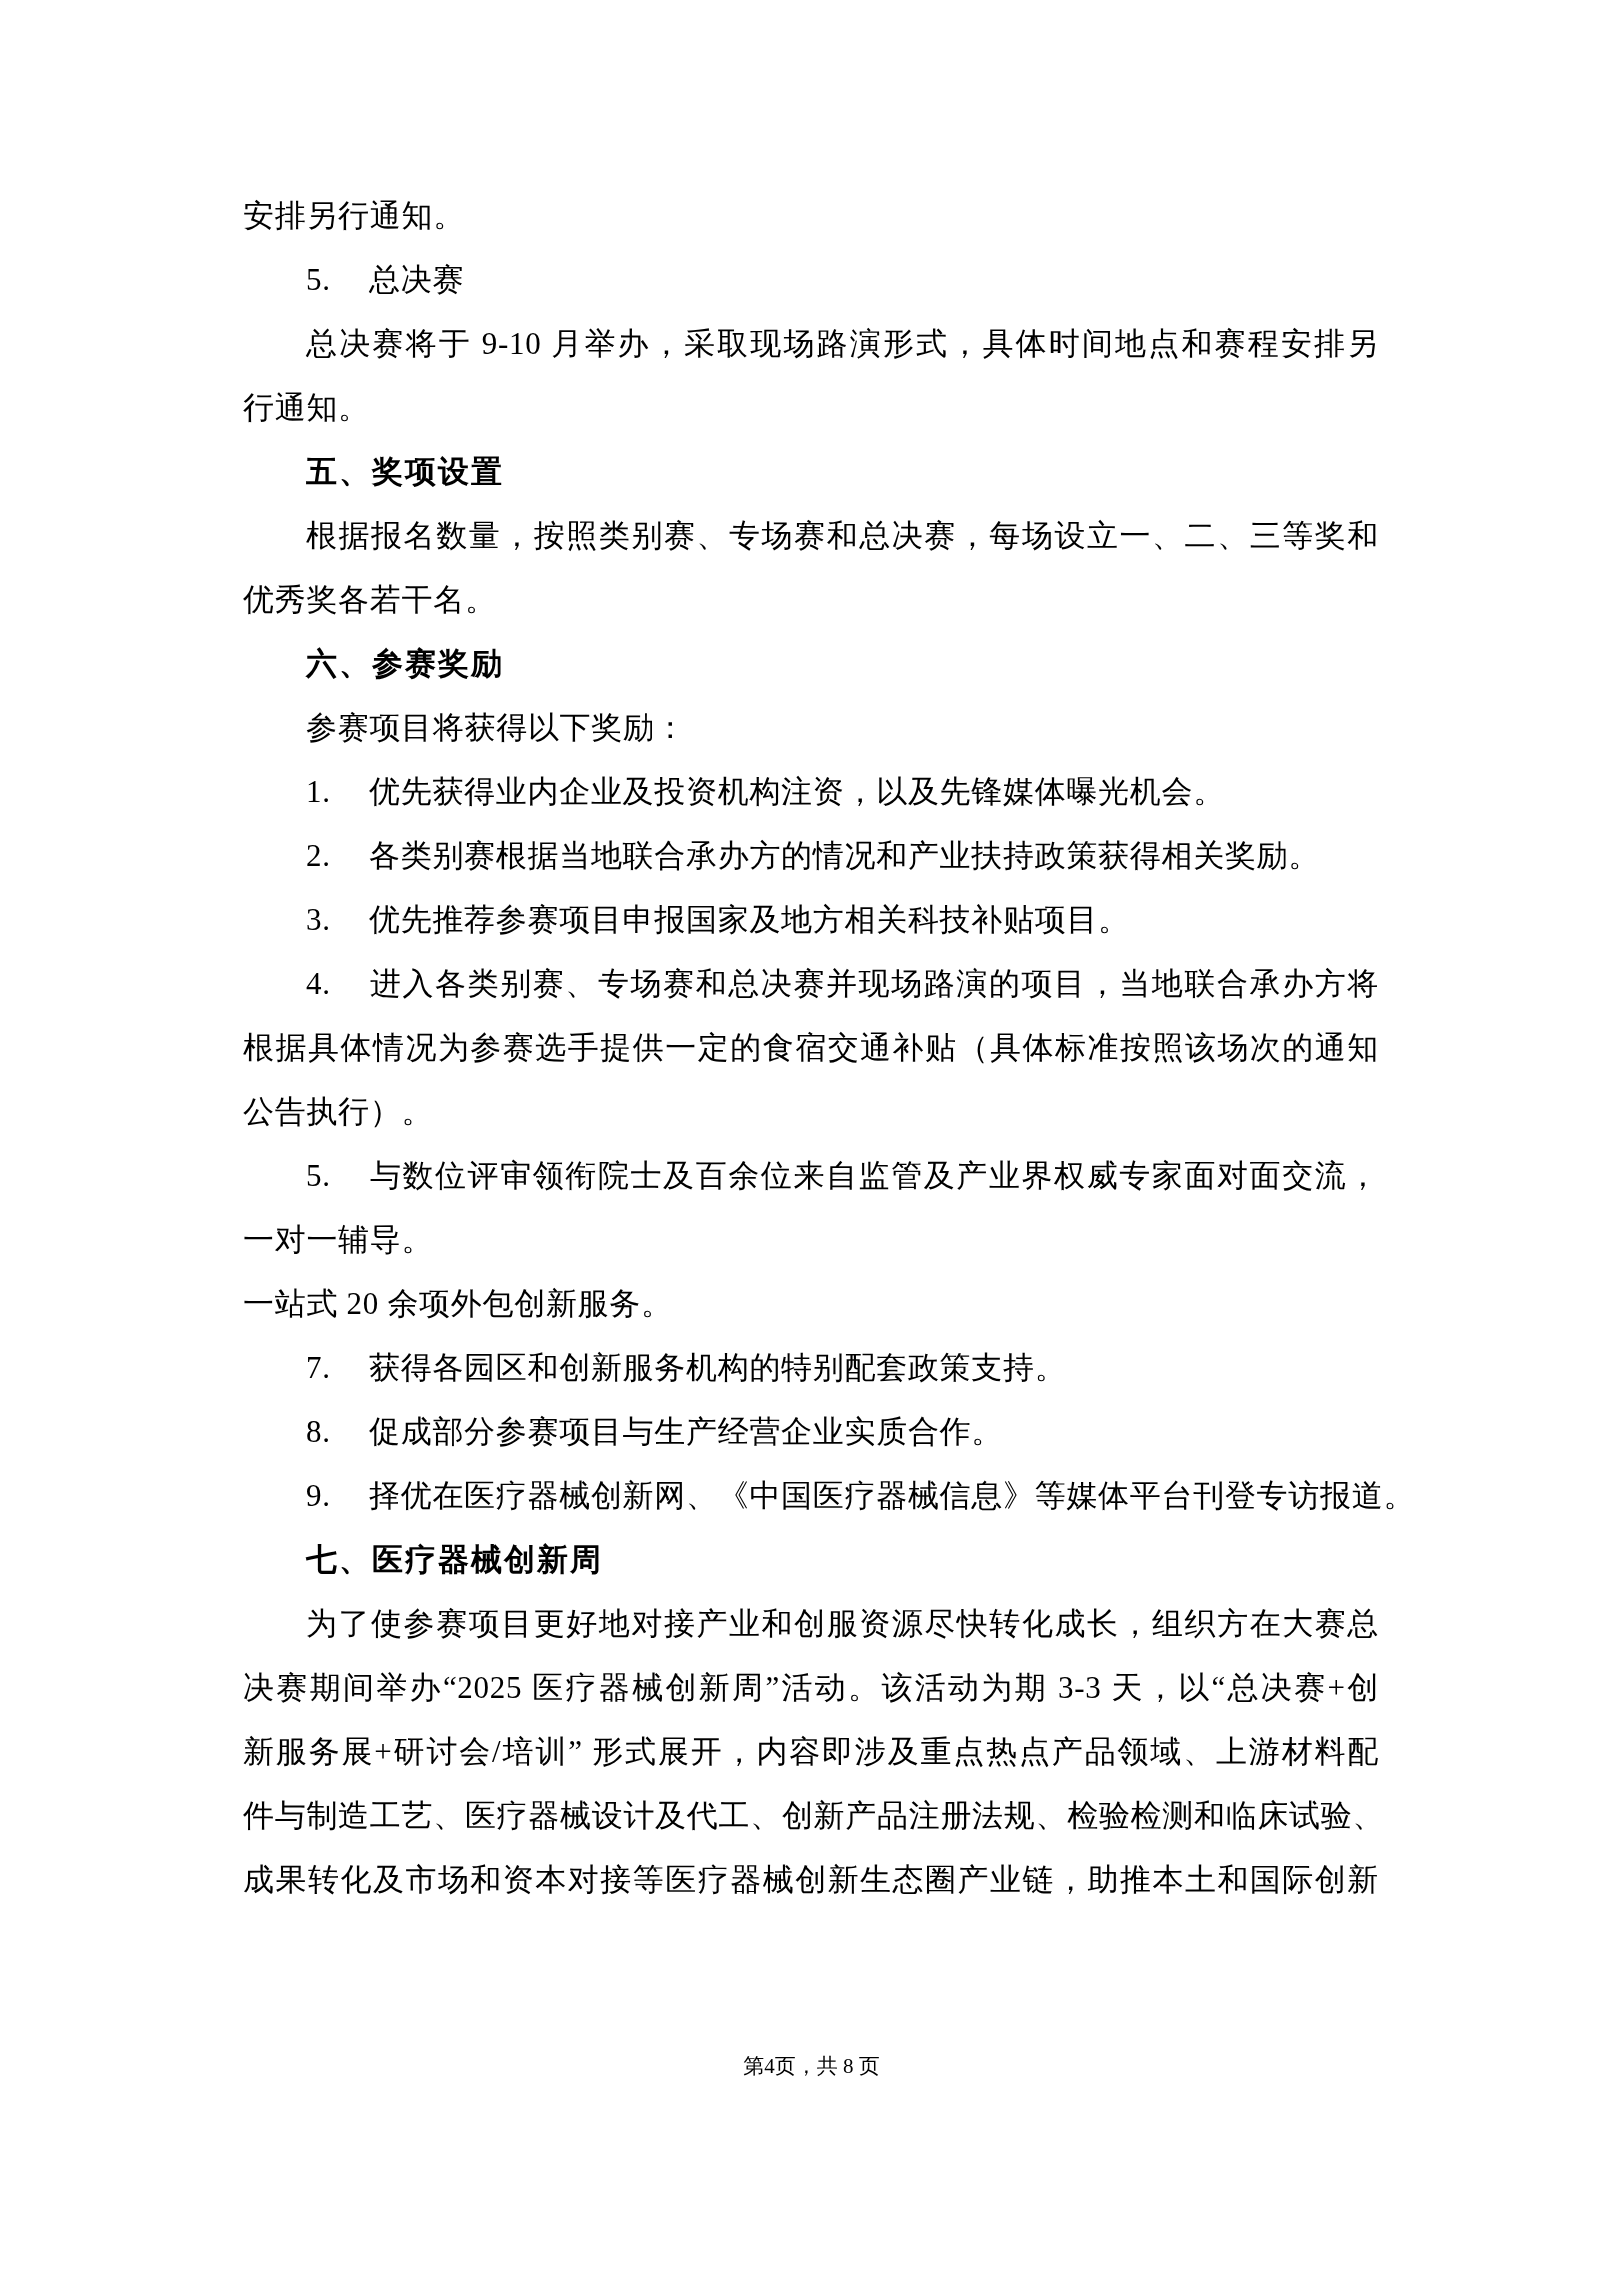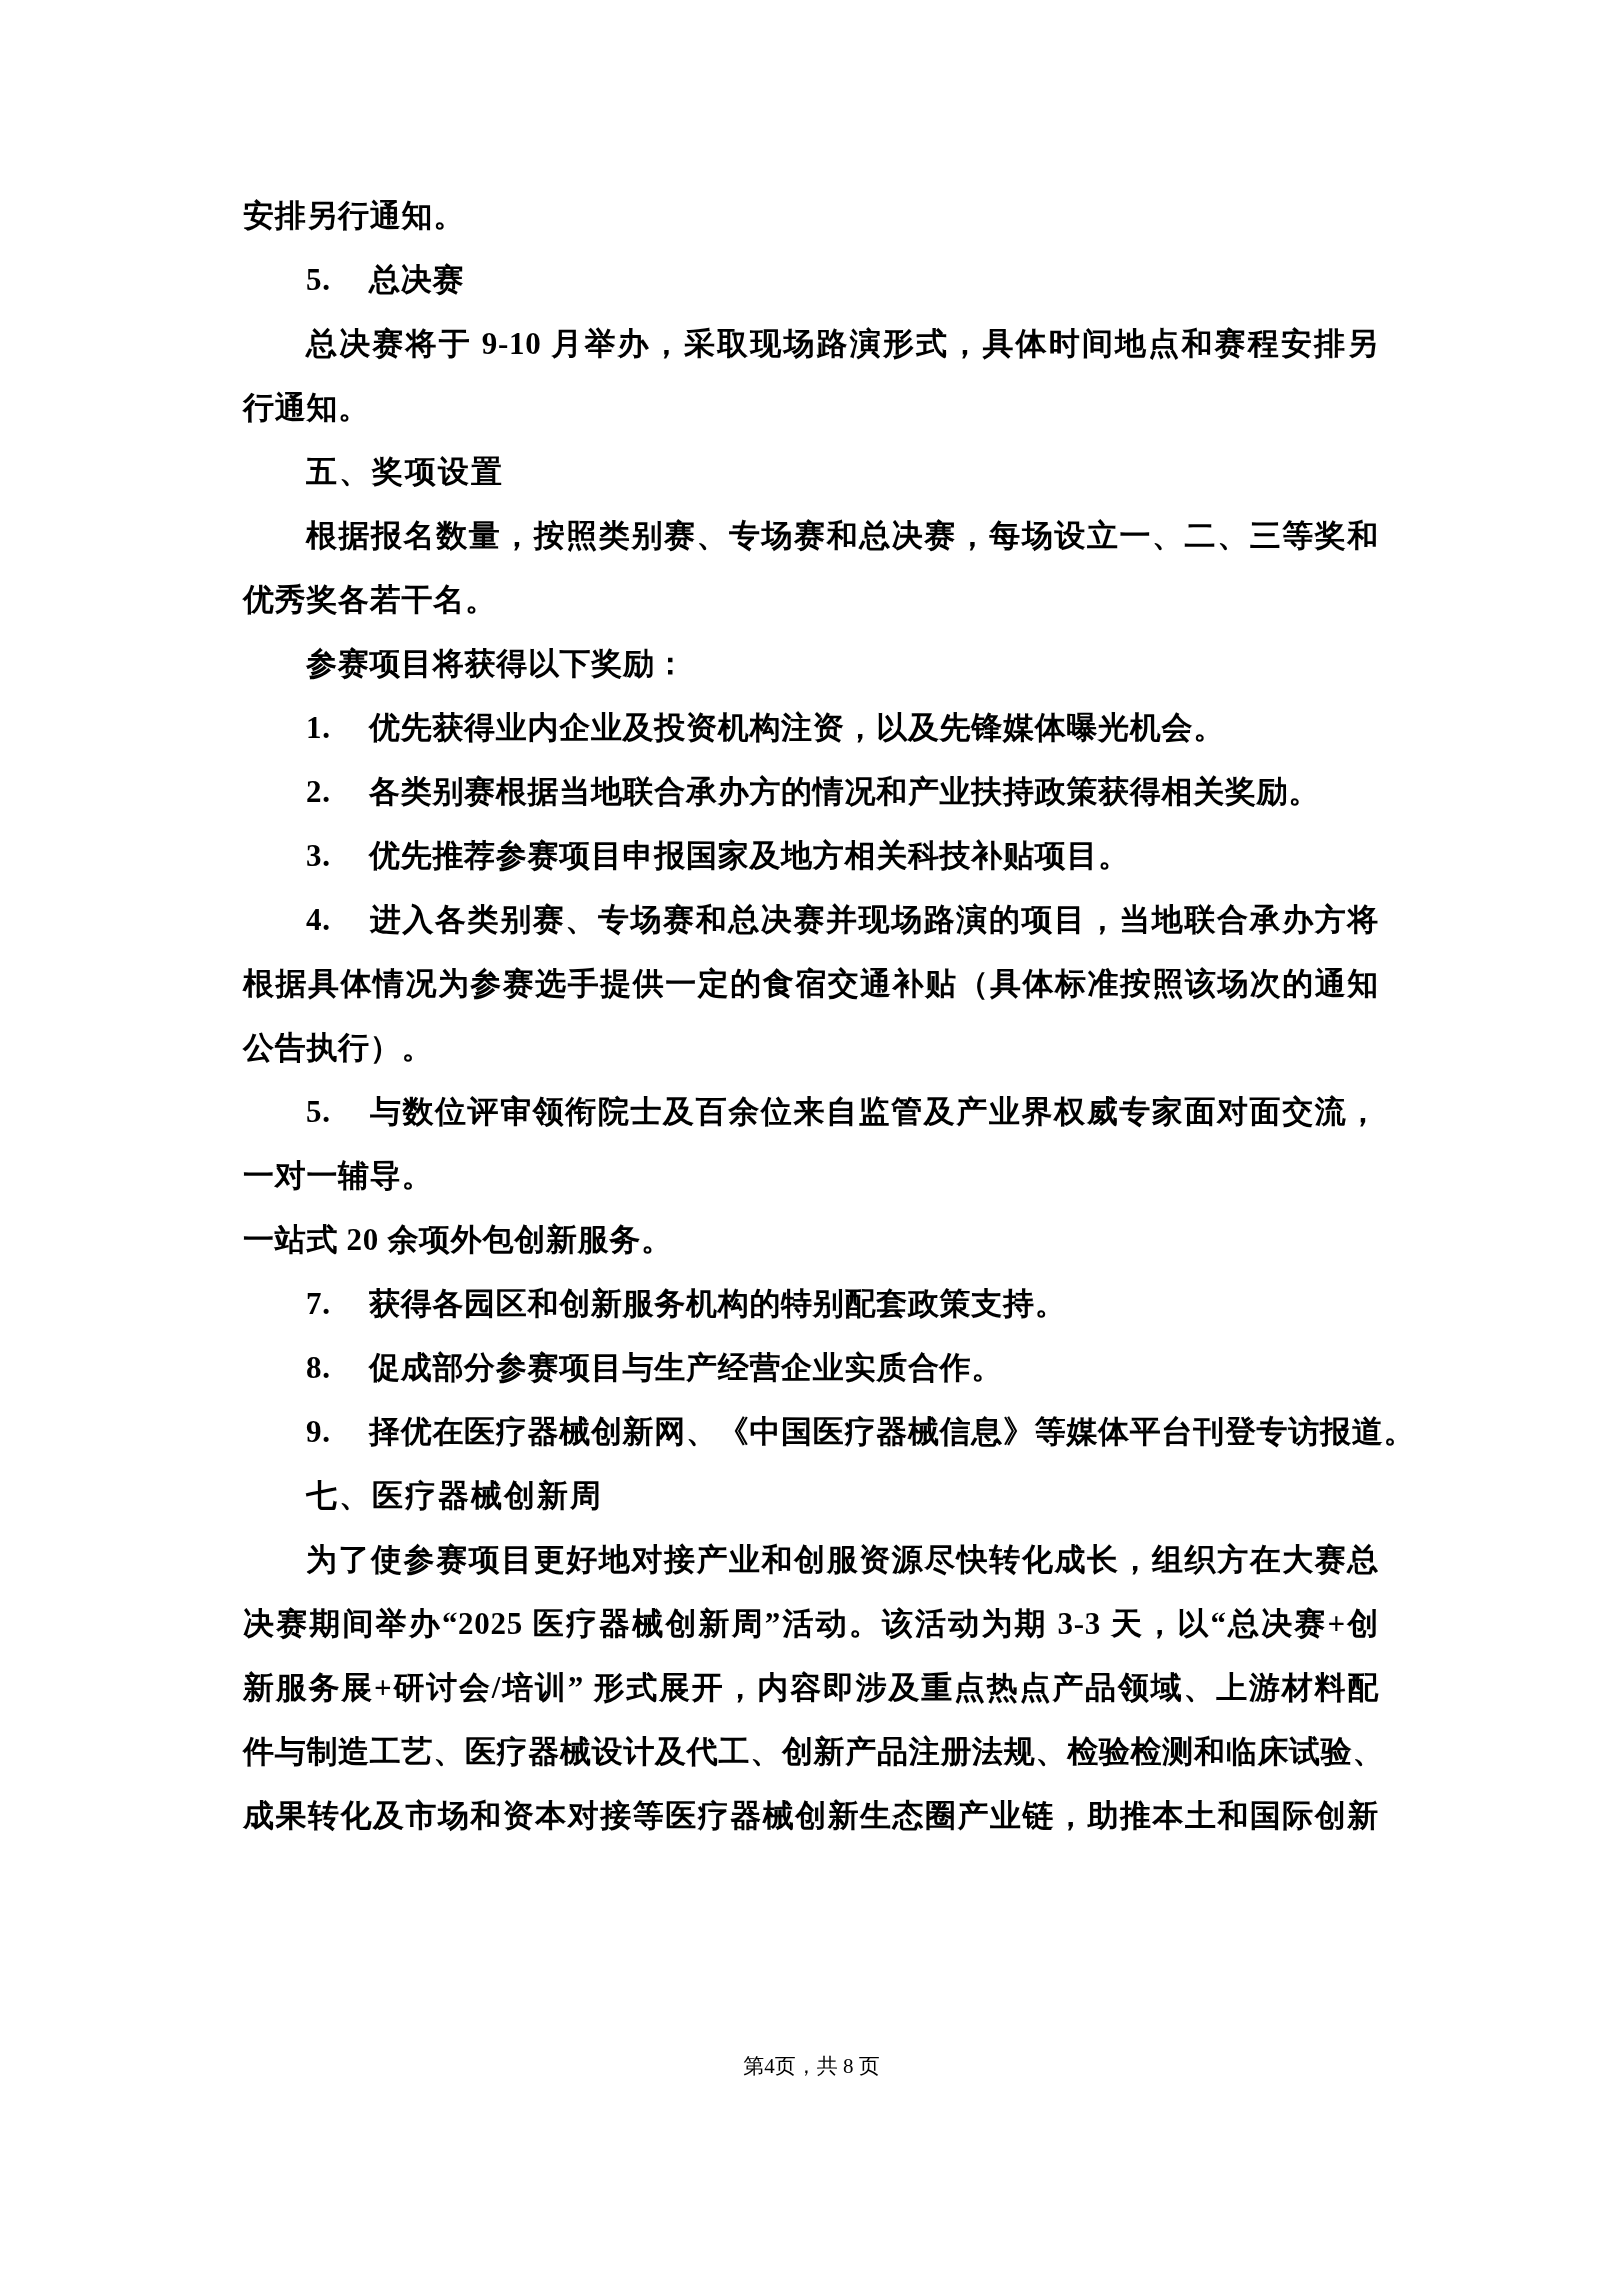--- a/index.html
+++ b/index.html
@@ -21,21 +21,20 @@
     left: 243px;
     top: 184px;
     width: 1136px;
   }
   .line {
     height: 64px;
     line-height: 64px;
     font-size: 31px;
     white-space: nowrap;
     letter-spacing: 0.7px;
-    font-weight: bold;
   }
   .line.indent {
     padding-left: 63px;
   }
   .line.fill {
     text-align: justify;
     text-align-last: justify;
   }
   .line.head {
     font-family: Liberation Sans, sans-serif;
@@ -63,20 +62,21 @@
 
 <div class="page">
   <div class="doc-body">
       <div class="line">安排另行通知。</div>
       <div class="line indent"><span class="num">5.</span><span>总决赛</span></div>
       <div class="line indent fill">总决赛将于 9-10 月举办，采取现场路演形式，具体时间地点和赛程安排另</div>
       <div class="line">行通知。</div>
       <div class="line indent head">五、奖项设置</div>
       <div class="line indent fill">根据报名数量，按照类别赛、专场赛和总决赛，每场设立一、二、三等奖和</div>
       <div class="line">优秀奖各若干名。</div>
+      <div class="line indent head">六、参赛奖励</div>
       <div class="line indent">参赛项目将获得以下奖励：</div>
       <div class="line indent"><span class="num">1.</span><span>优先获得业内企业及投资机构注资，以及先锋媒体曝光机会。</span></div>
       <div class="line indent"><span class="num">2.</span><span>各类别赛根据当地联合承办方的情况和产业扶持政策获得相关奖励。</span></div>
       <div class="line indent"><span class="num">3.</span><span>优先推荐参赛项目申报国家及地方相关科技补贴项目。</span></div>
       <div class="line indent fill"><span class="num">4.</span><span>进入各类别赛、专场赛和总决赛并现场路演的项目，当地联合承办方将</span></div>
       <div class="line fill">根据具体情况为参赛选手提供一定的食宿交通补贴（具体标准按照该场次的通知</div>
       <div class="line">公告执行）。</div>
       <div class="line indent fill"><span class="num">5.</span><span>与数位评审领衔院士及百余位来自监管及产业界权威专家面对面交流，</span></div>
       <div class="line">一对一辅导。</div>
       <div class="line">一站式 20 余项外包创新服务。</div>

